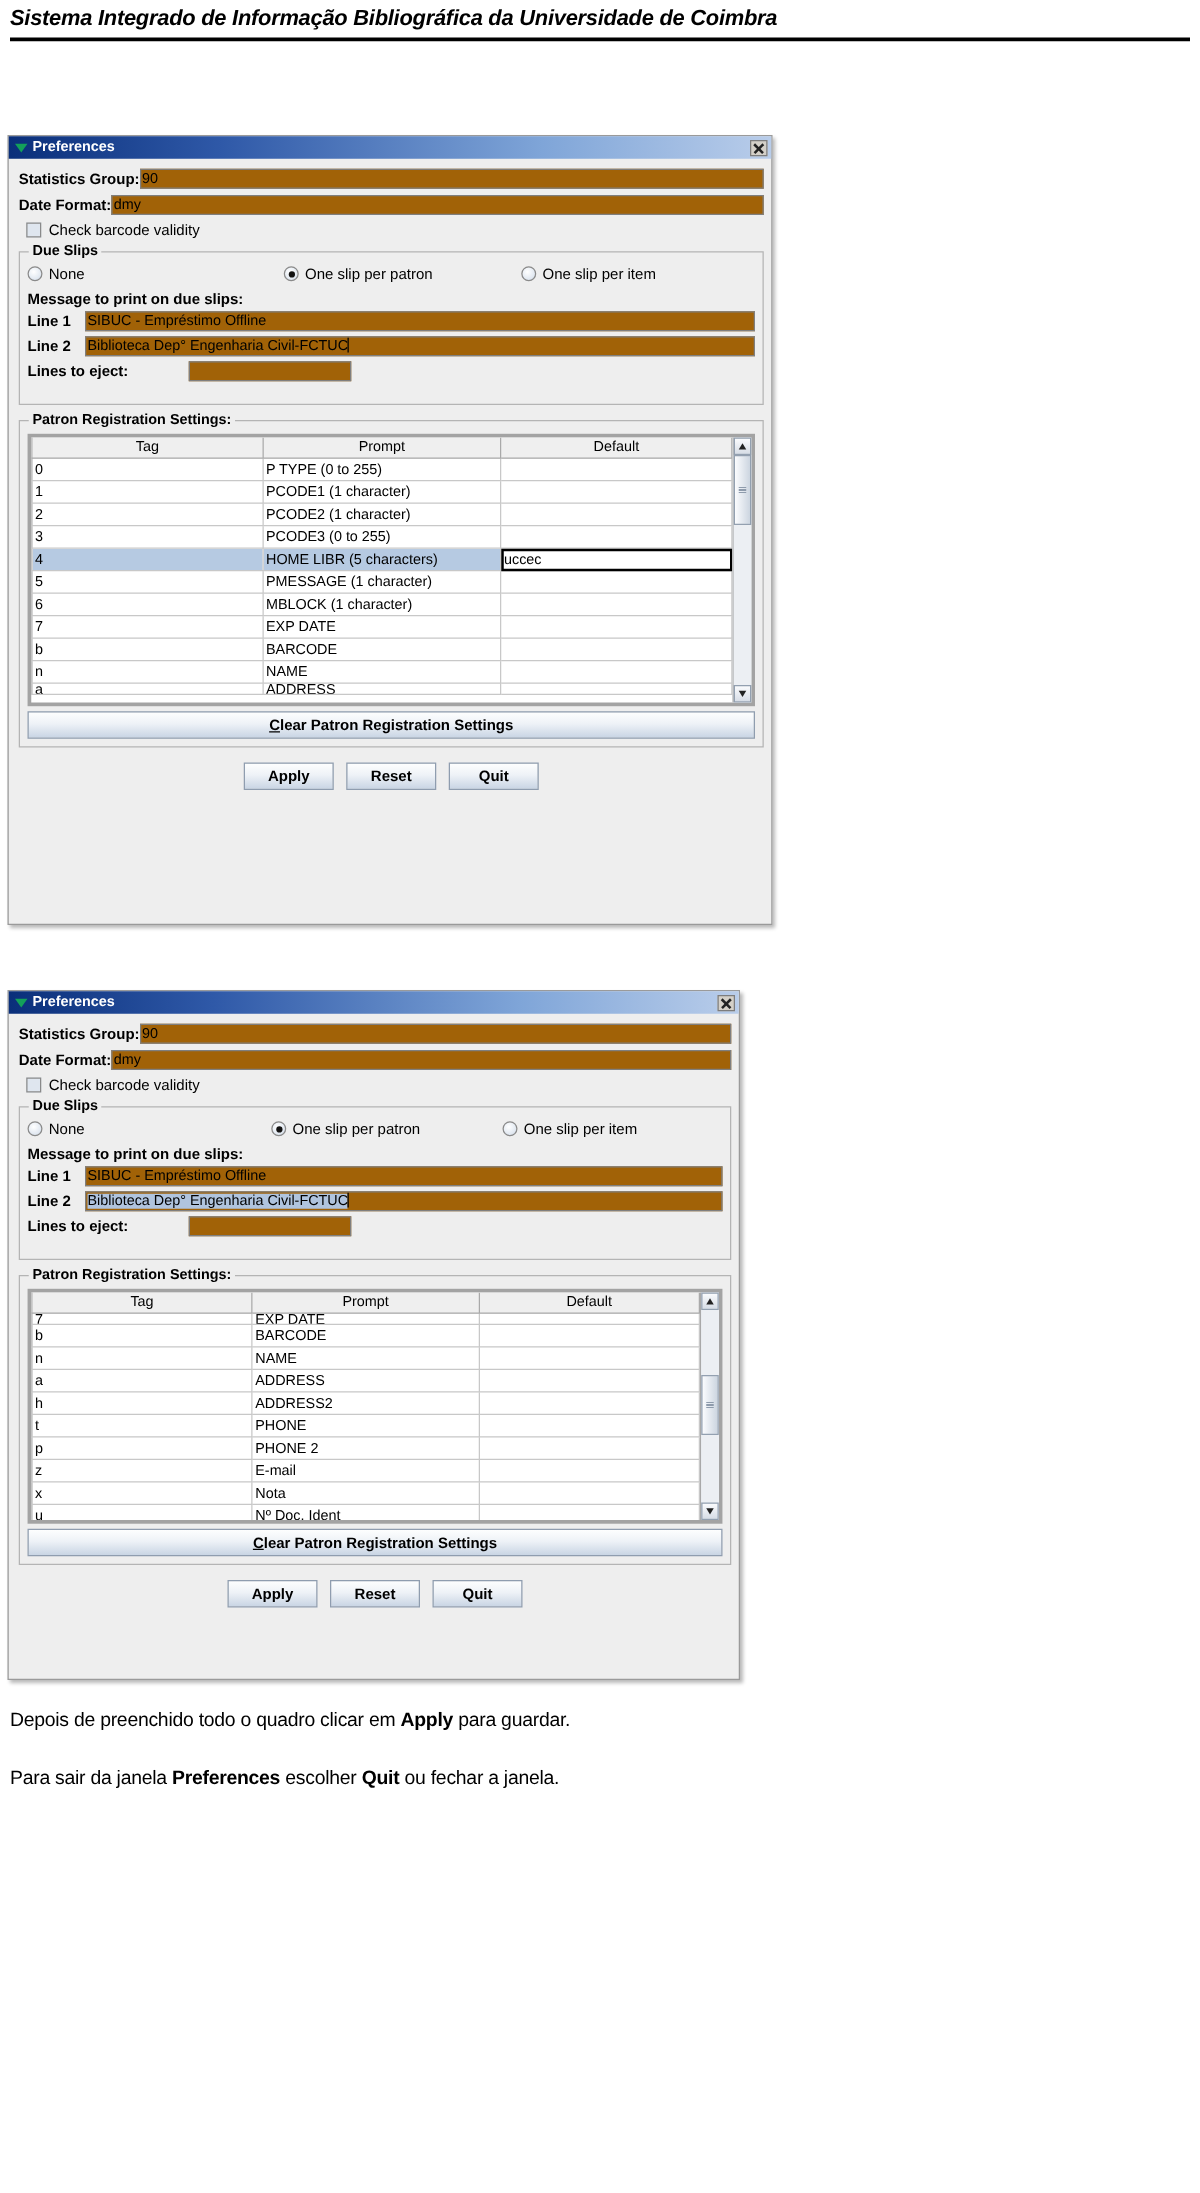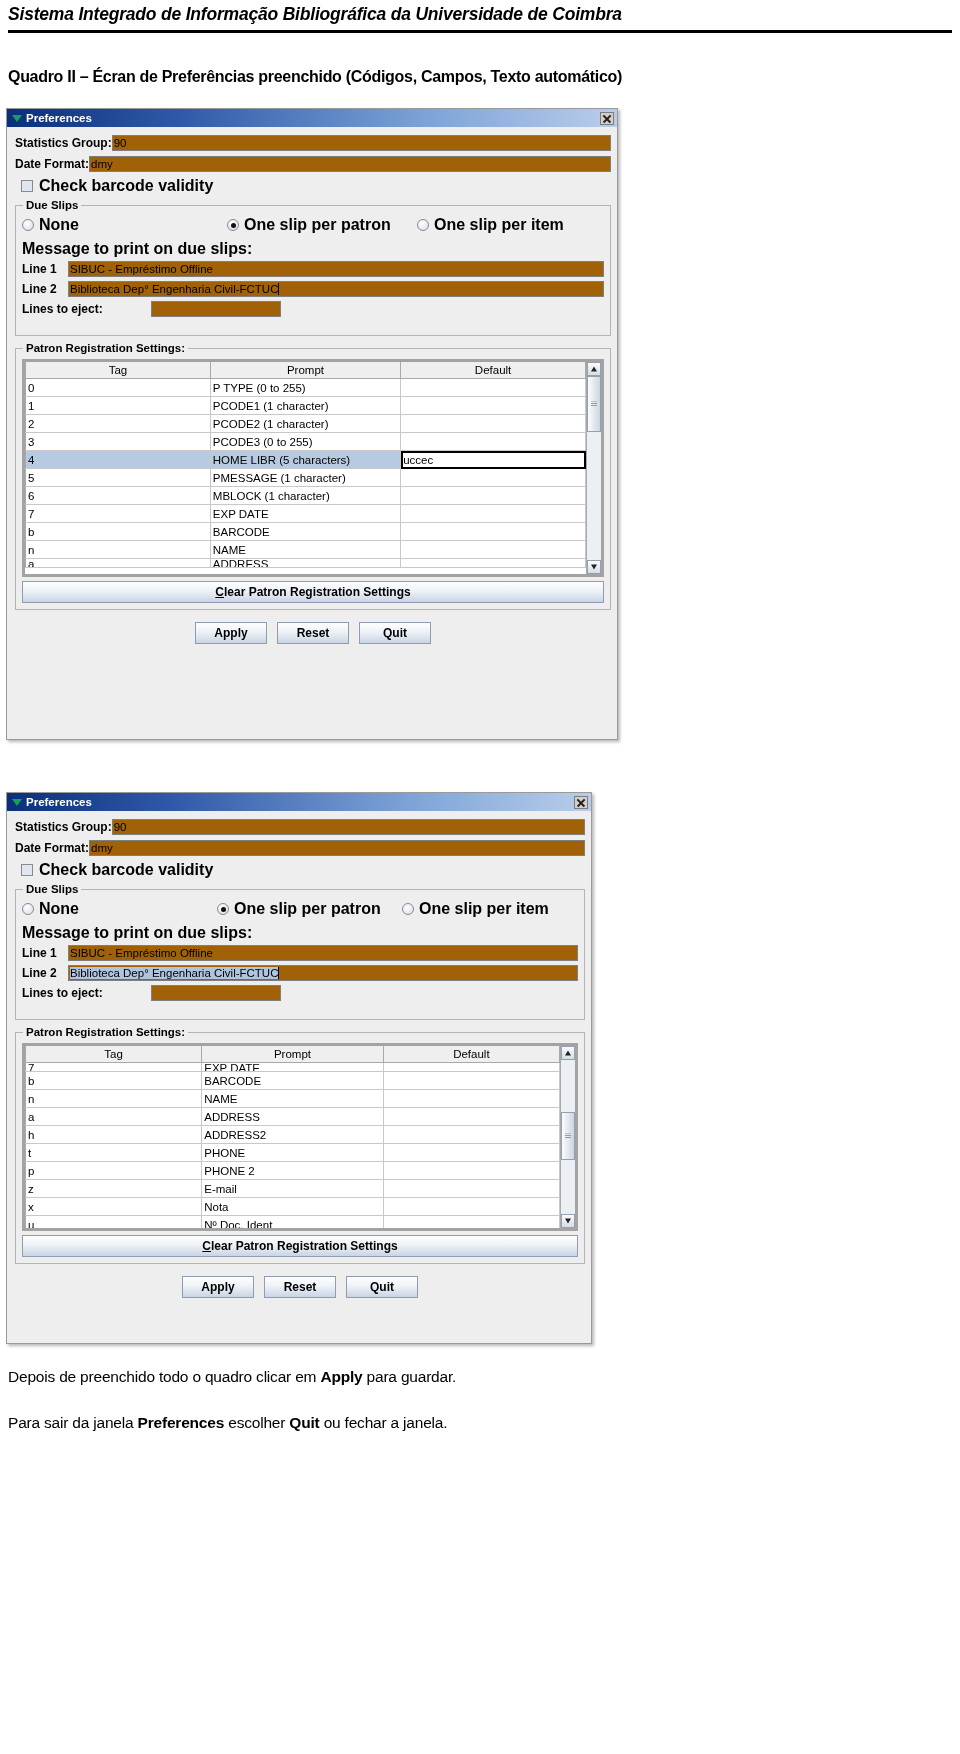--- a/index.html
+++ b/index.html
@@ -157,22 +157,22 @@
   .checkbox {
     width: 12px;
     height: 12px;
     border: 1px solid #8a8a8a;
     background: #dfe6ef;
     margin-right: 6px;
     box-sizing: border-box;
     flex: 0 0 auto;
   }
   .checkrow-label {
-    font-weight: bold;
-    font-size: 16px;
+    font-weight: normal;
+    font-size: 12px;
     white-space: nowrap;
   }
 
   
   .group {
     border: 1px solid #b4b4b4;
     margin: 0 0 6px 0;
     padding: 10px 6px 18px 6px;
     position: relative;
     box-sizing: border-box;
@@ -212,28 +212,28 @@
   }
   .radio.checked::after {
     content: "";
     position: absolute;
     left: 2.5px; top: 2.5px;
     width: 5px; height: 5px;
     border-radius: 50%;
     background: #111;
   }
   .radio-label {
-    font-weight: bold;
-    font-size: 16px;
+    font-weight: normal;
+    font-size: 12px;
     white-space: nowrap;
   }
 
   .msg-label {
     font-weight: bold;
-    font-size: 16px;
+    font-size: 12px;
     margin-bottom: 3px;
   }
   .line-row {
     display: flex;
     align-items: center;
     margin-bottom: 4px;
   }
   .line-label {
     font-weight: bold;
     font-size: 12px;
@@ -418,21 +418,20 @@
 </head>
 <body>
 
 <div class="page">
 
   <div class="doc-header">
     <div class="doc-header-title">Sistema Integrado de Informação Bibliográfica da Universidade de Coimbra</div>
     <div class="doc-header-rule"></div>
   </div>
 
-  <div class="caption">Quadro II – Écran de Preferências preenchido (Códigos, Campos, Texto automático)</div>
 
   <div class="dialog" id="dlg1" style="left:6px; top:108px; width:612px; height:632px;">
 
     <div class="titlebar">
       <span class="titlebar-menu-icon"></span>
       <span class="titlebar-title">Preferences</span>
       <span class="titlebar-close"></span>
     </div>
 
     <div class="dlg-body">

